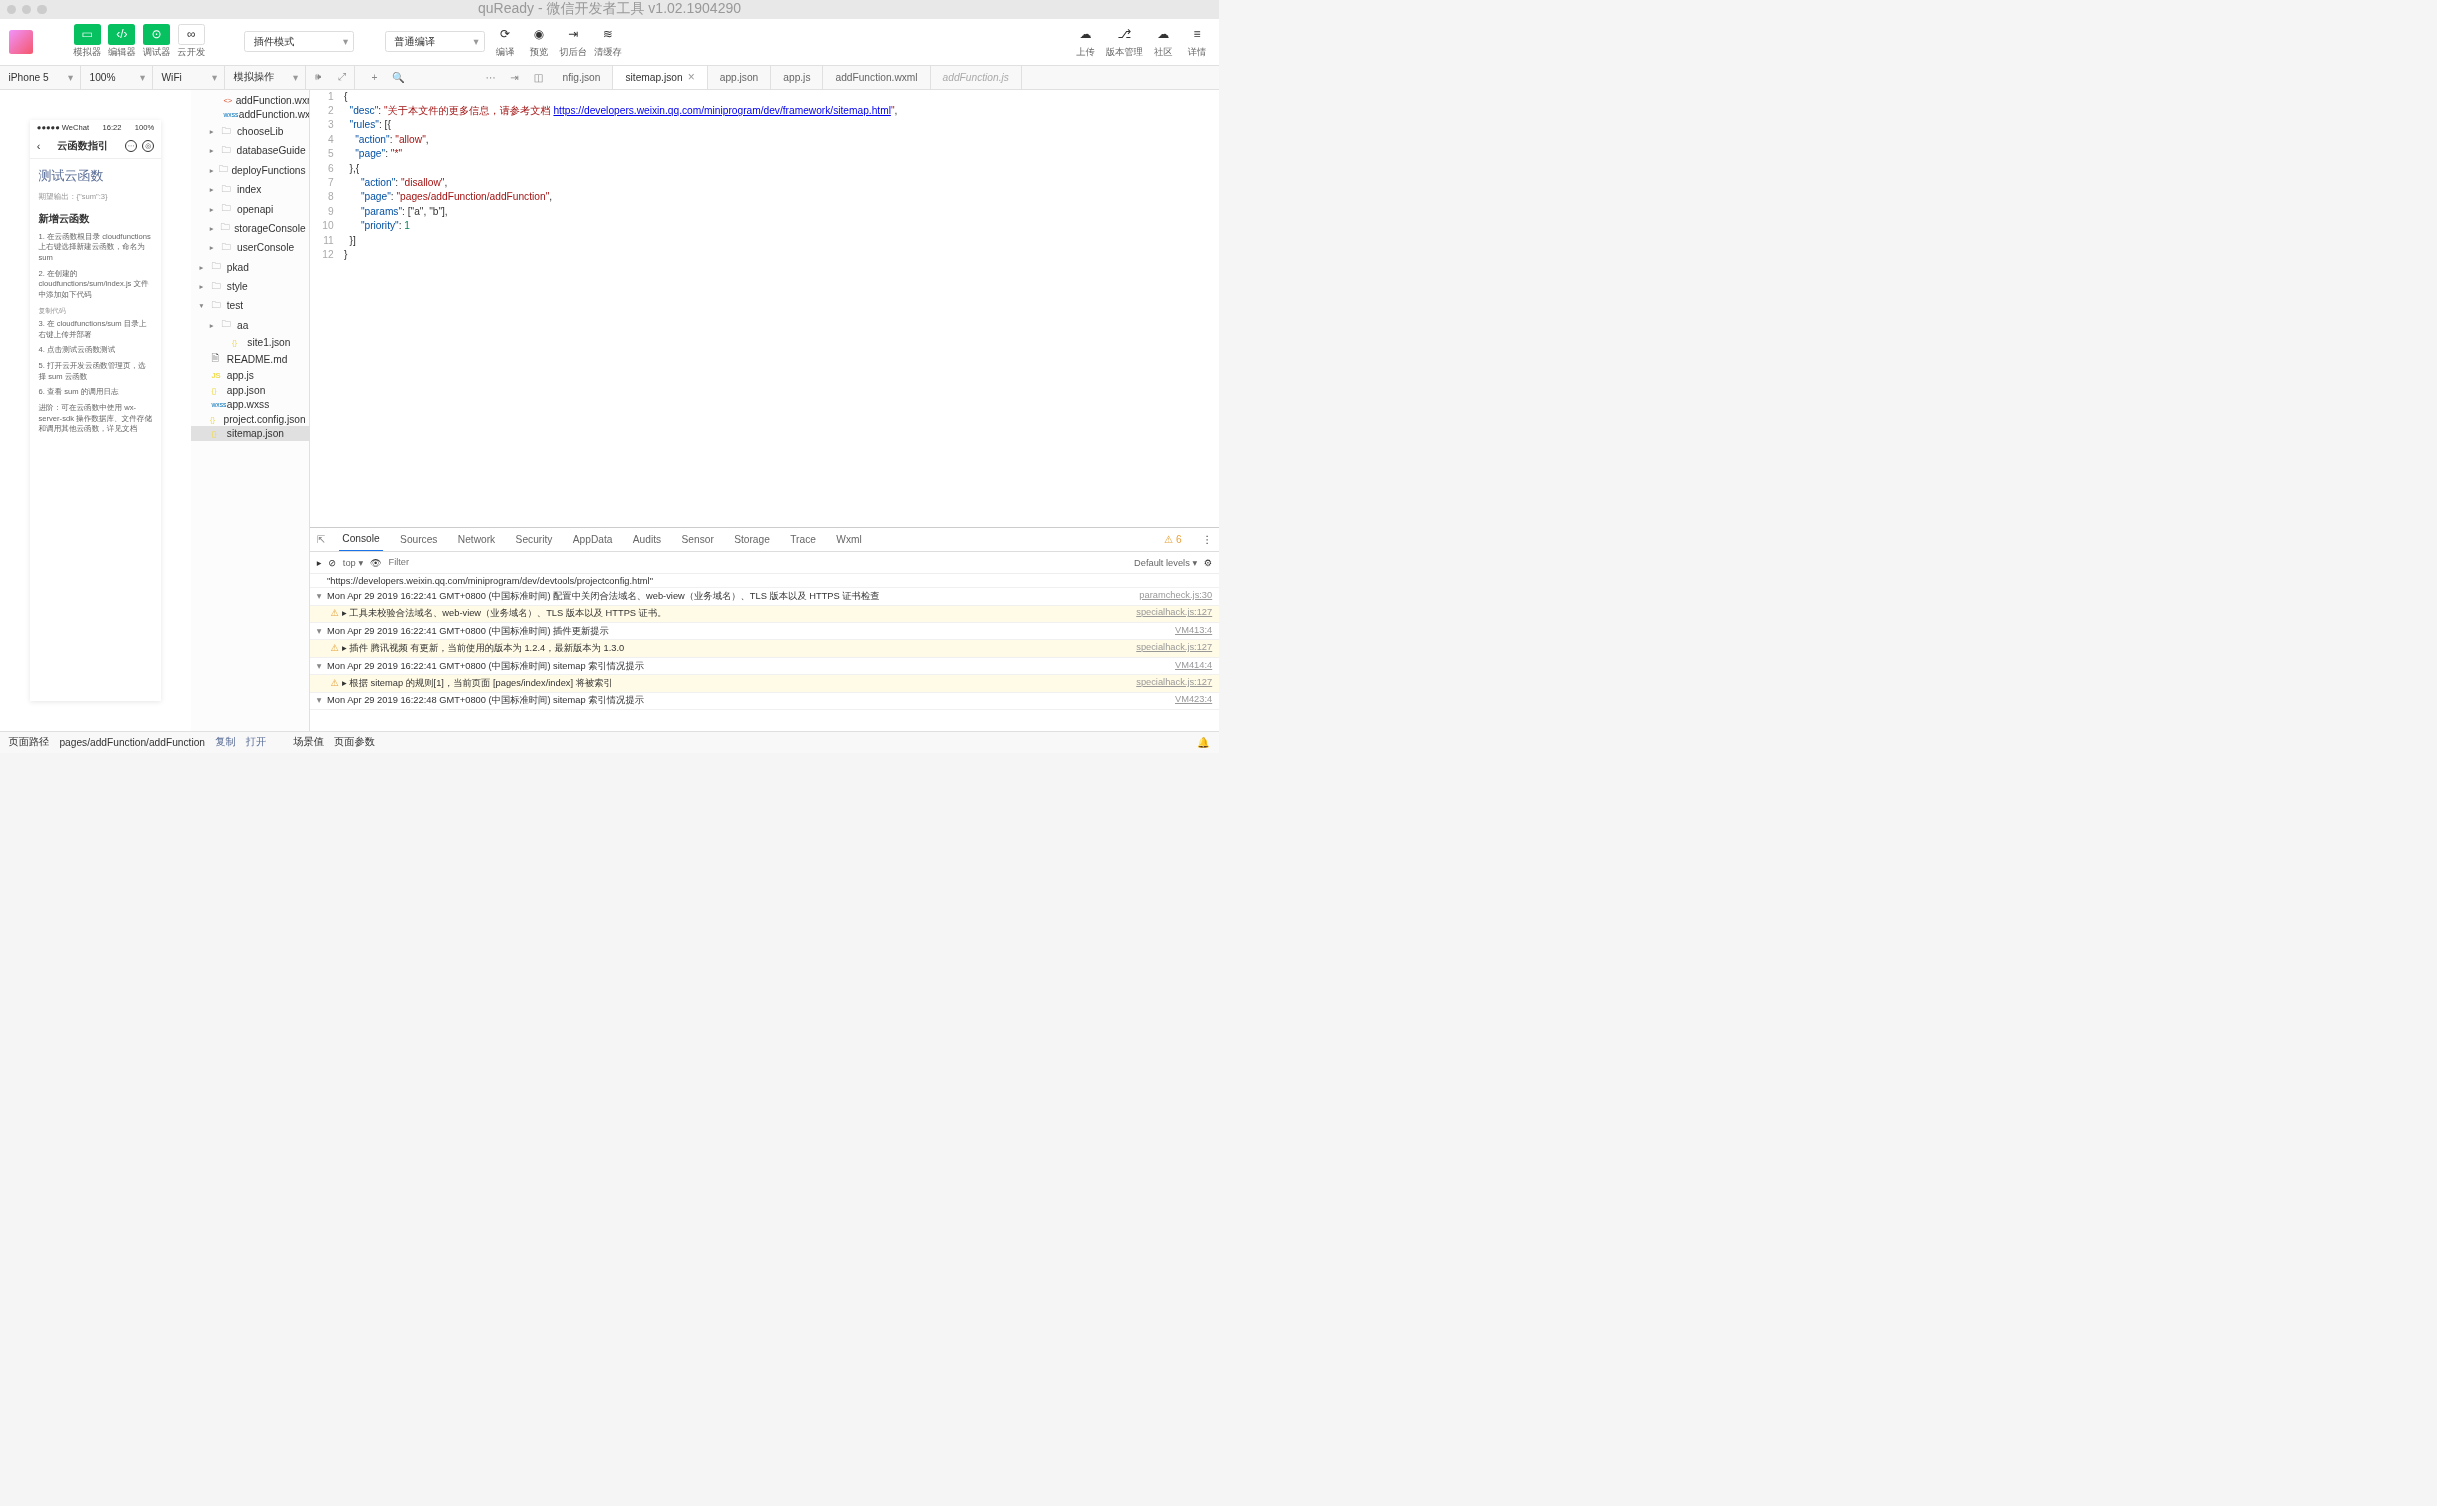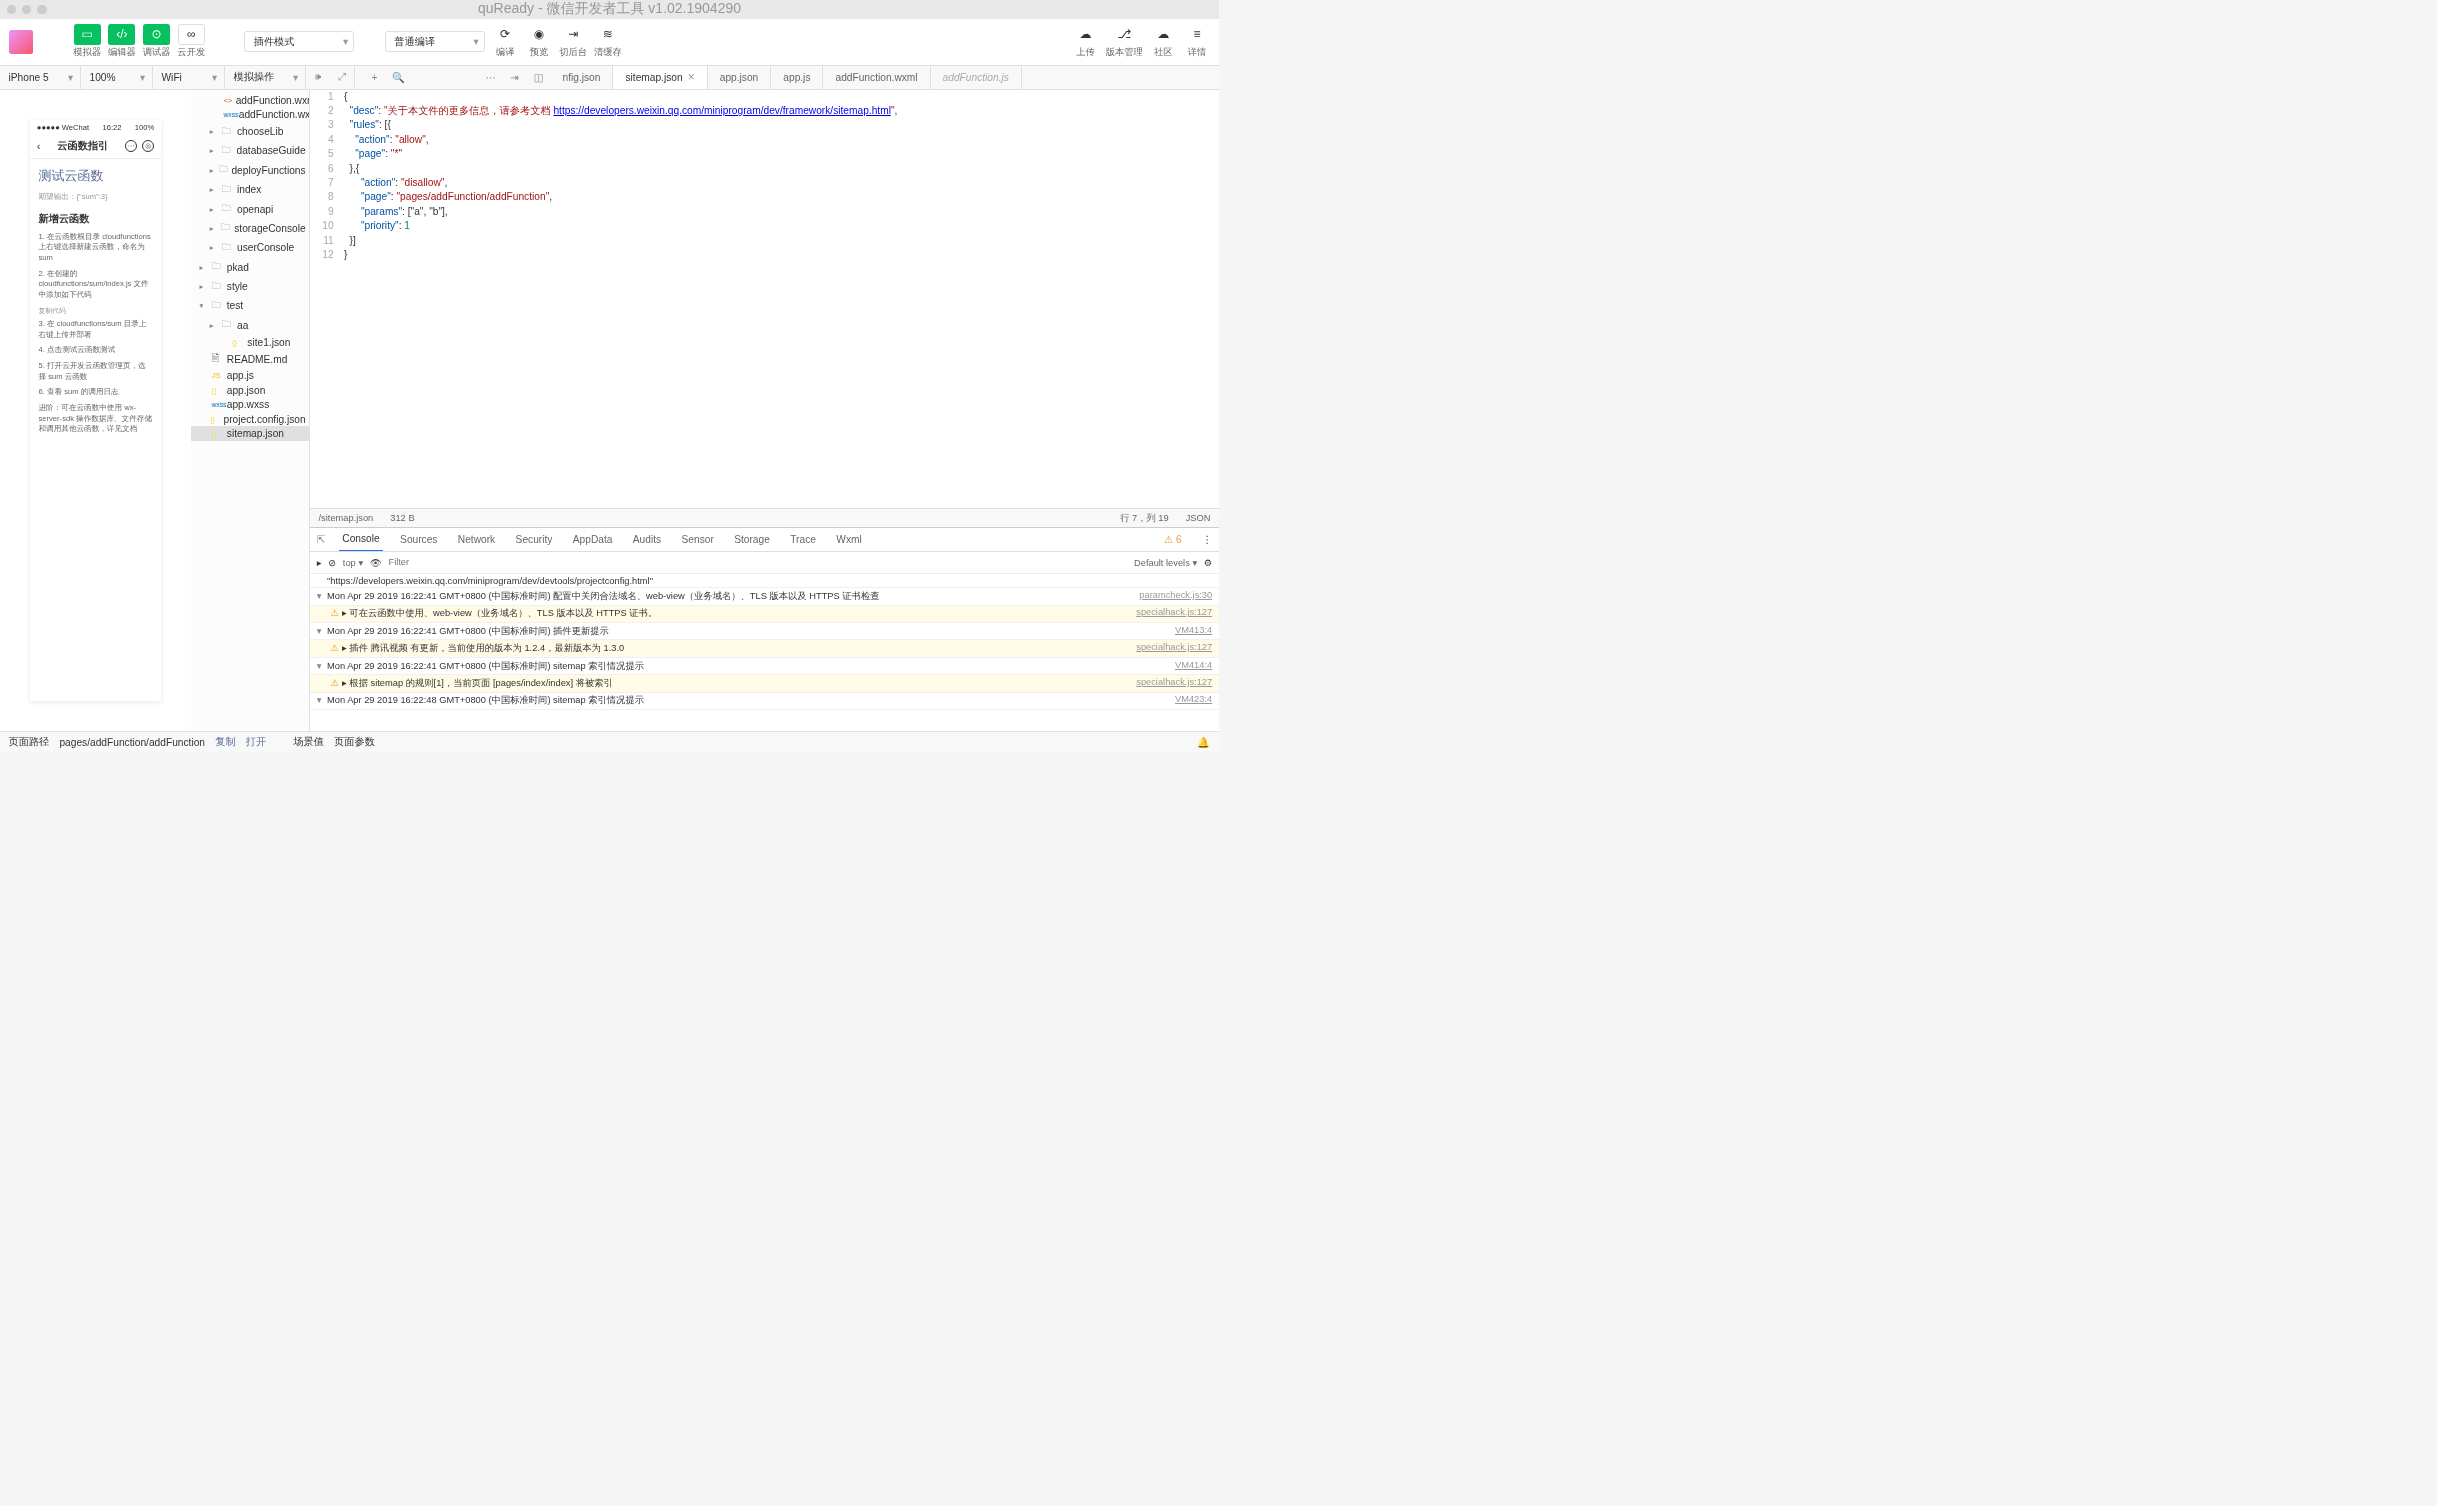--- a/index.html
+++ b/index.html
@@ -346,27 +346,20 @@
           <div>    <span class="tk-k">"page"</span>: <span class="tk-s">"*"</span></div>
           <div>  },{</div>
           <div>      <span class="tk-k">"action"</span>: <span class="tk-s">"disallow"</span>,</div>
           <div>      <span class="tk-k">"page"</span>: <span class="tk-s">"pages/addFunction/addFunction"</span>,</div>
           <div>      <span class="tk-k">"params"</span>: ["a", "b"],</div>
           <div>      <span class="tk-k">"priority"</span>: <span class="tk-n">1</span></div>
           <div>  }]</div>
           <div>}</div>
         </div>
     </div>
-    <div class="statusbar">
-      <span>/sitemap.json</span>
-      <span>312 B</span>
-      <div class="spacer"></div>
-      <span>行 7，列 19</span>
-      <span>JSON</span>
-    </div>
     <div class="devtools">
       <div class="dt-tabs" id="dt-tabs">
         <span style="color:#888">⇱</span>
       <span class="dt-tab active">Console</span>
           <span class="dt-tab">Sources</span>
           <span class="dt-tab">Network</span>
           <span class="dt-tab">Security</span>
           <span class="dt-tab">AppData</span>
           <span class="dt-tab">Audits</span>
           <span class="dt-tab">Sensor</span>
@@ -391,21 +384,21 @@
             <span class="msg">"https://developers.weixin.qq.com/miniprogram/dev/devtools/projectconfig.html"</span>
           </div>
           <div class="crow">
             <span class="exp">▾</span>
             <span class="msg">Mon Apr 29 2019 16:22:41 GMT+0800 (中国标准时间) 配置中关闭合法域名、web-view（业务域名）、TLS 版本以及 HTTPS 证书检查</span>
             <span class="src">paramcheck.js:30</span>
           </div>
           <div class="crow warn">
             <span class="exp"></span>
             <span class="wico">⚠</span>
-            <span class="msg">▸ 可在云函数中使用、web-view（业务域名）、TLS 版本以及 HTTPS 证书。</span>
+            <span class="msg">▸ 工具未校验合法域名、web-view（业务域名）、TLS 版本以及 HTTPS 证书。</span>
             <span class="src">specialhack.js:127</span>
           </div>
           <div class="crow">
             <span class="exp">▾</span>
             <span class="msg">Mon Apr 29 2019 16:22:41 GMT+0800 (中国标准时间) 插件更新提示</span>
             <span class="src">VM413:4</span>
           </div>
           <div class="crow warn">
             <span class="exp"></span>
             <span class="wico">⚠</span>

